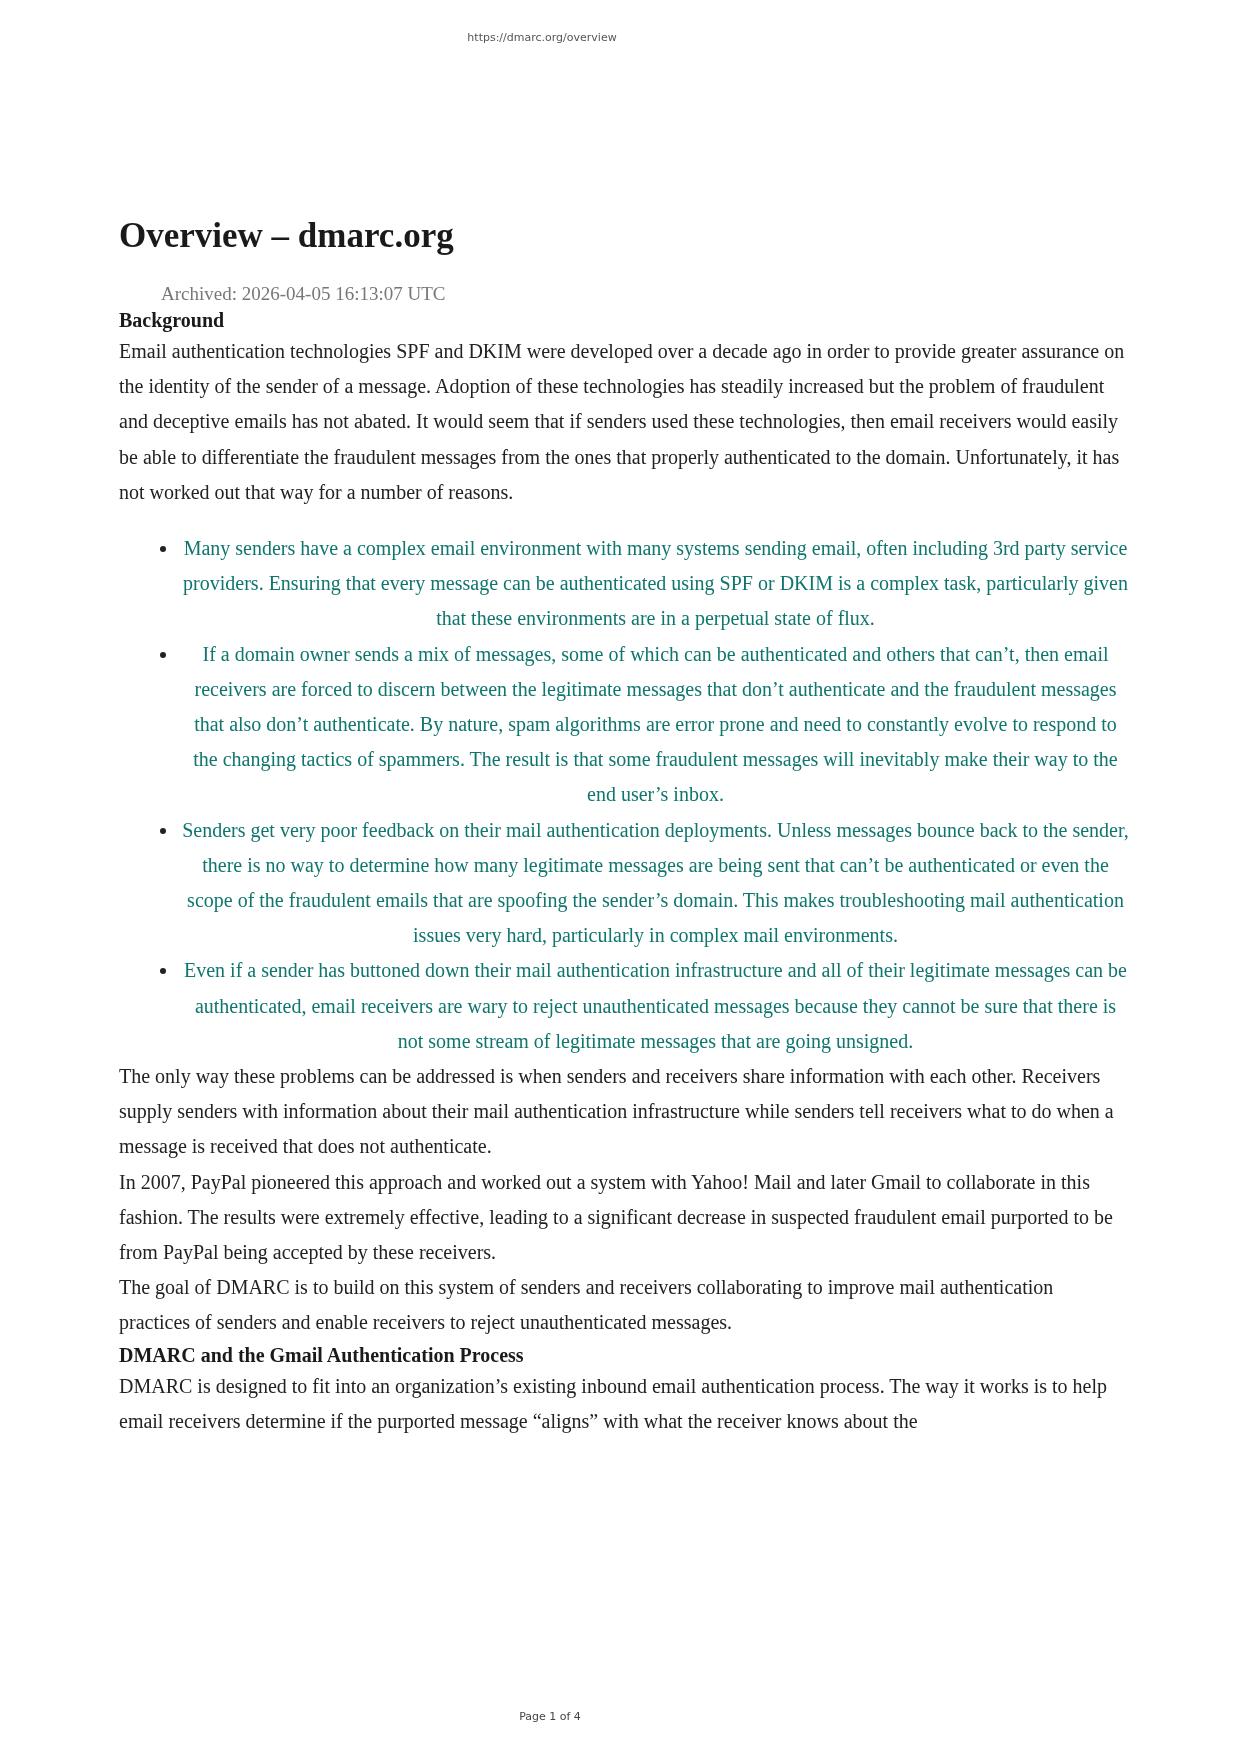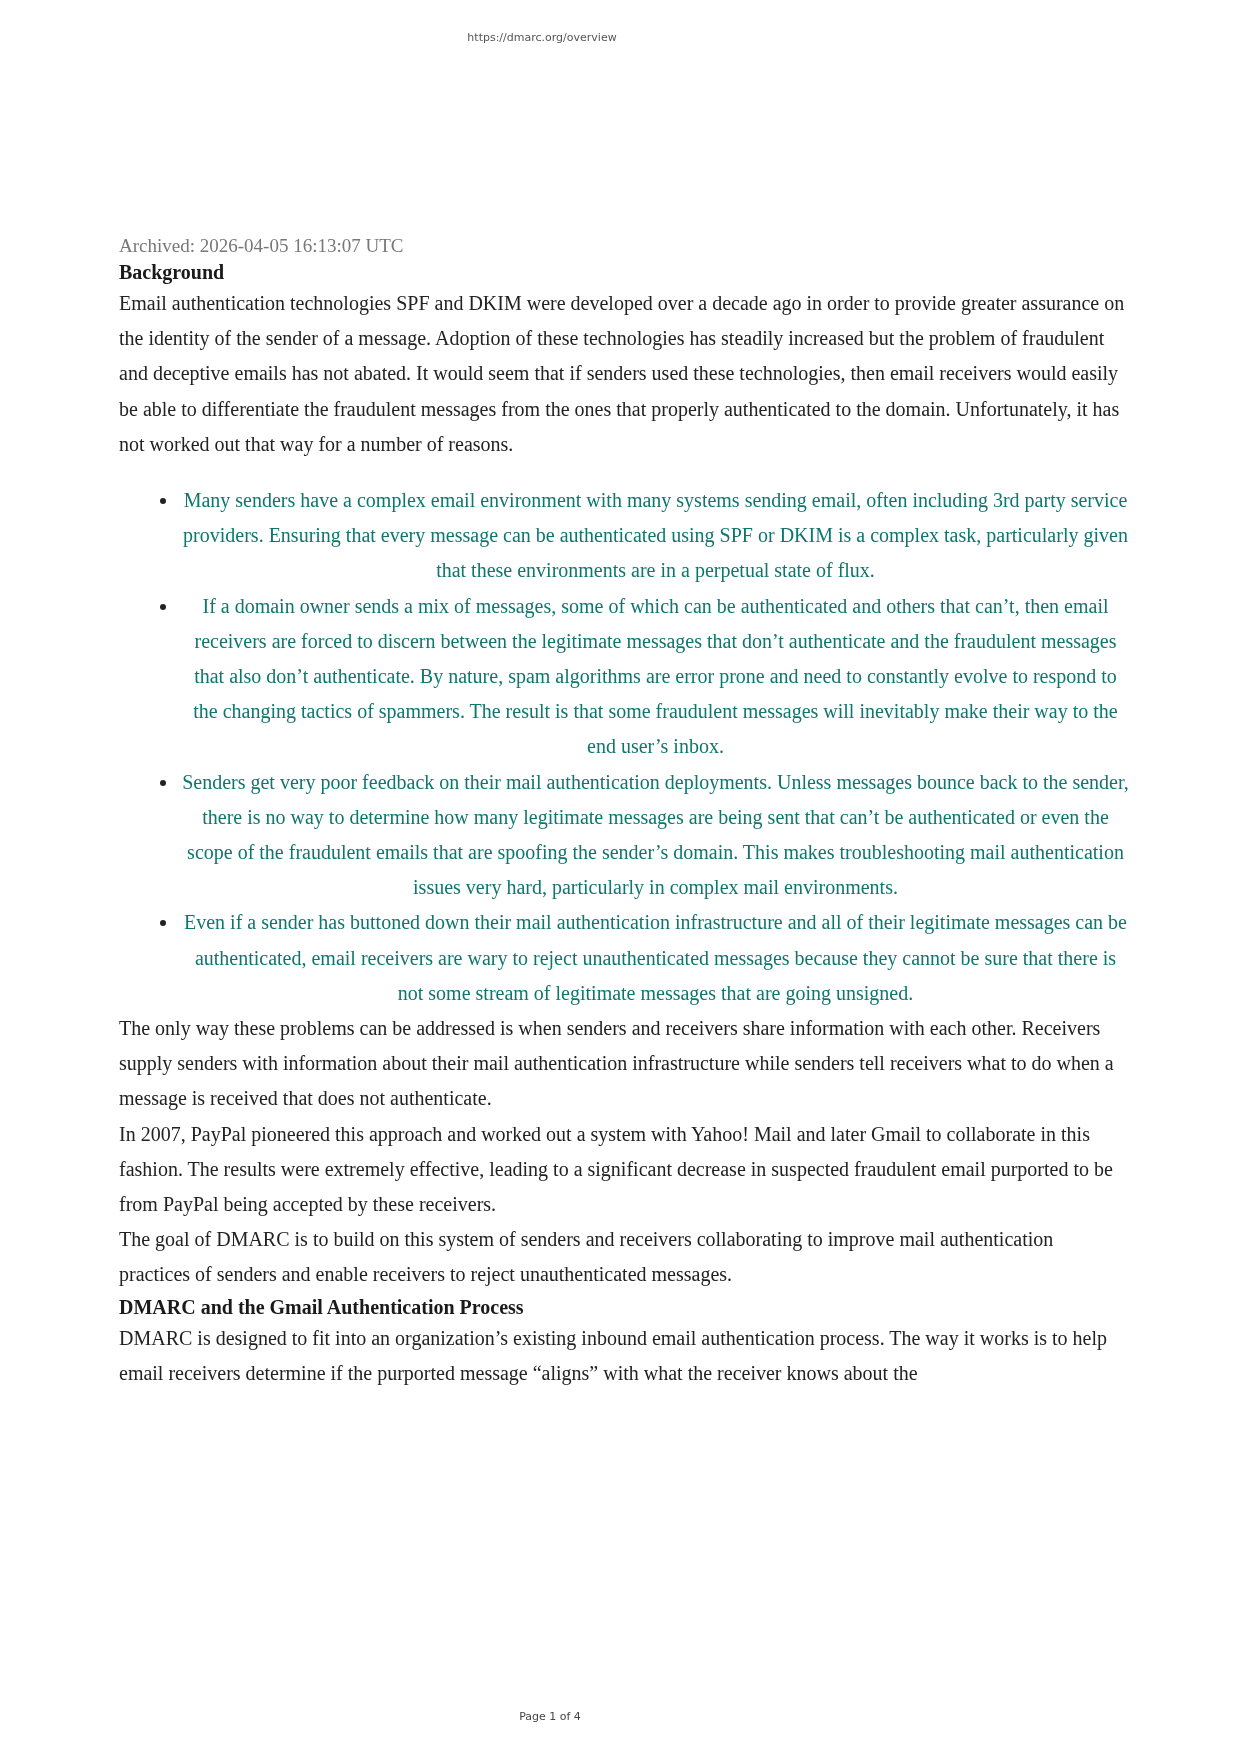--- a/index.html
+++ b/index.html
@@ -37,20 +37,21 @@
       font-weight: bold;
       font-size: 35px;
       line-height: 48px;
       color: #1a1a1a;
     }
     .archived {
       margin-top: 22px;
       font-size: 19px;
       line-height: 24px;
       color: #777777;
+      margin-left: 42px;
     }
     h2.section-heading {
       margin: 0;
       font-size: 20px;
       font-weight: bold;
       line-height: 28px;
       color: #1a1a1a;
     }
     .h-background { margin-top: 34px; }
     .h-dmarc { margin-top: 26px; }
@@ -95,20 +96,21 @@
       font-size: 11px;
       color: #444444;
     }
   </style>
 </head>
 <body>
 
 <div class="page-url">https://dmarc.org/overview</div>
 
 <div class="content">
+  <h1 class="page-title">Overview – dmarc.org</h1>
   <div class="archived">Archived: 2026-04-05 16:13:07 UTC</div>
 
   <h2 class="section-heading h-background">Background</h2>
 
   <p class="para p-first">Email authentication technologies SPF and DKIM were developed over a decade ago in order to provide greater assurance on the identity of the sender of a message. Adoption of these technologies has steadily increased but the problem of fraudulent and deceptive emails has not abated. It would seem that if senders used these technologies, then email receivers would easily be able to differentiate the fraudulent messages from the ones that properly authenticated to the domain. Unfortunately, it has not worked out that way for a number of reasons.</p>
 
   <ul class="bullets">
     <li>
       <span class="bullet-dot"></span>
       <span>Many senders have a complex email environment with many systems sending email, often including 3rd party service providers. Ensuring that every message can be authenticated using SPF or DKIM is a complex task, particularly given that these environments are in a perpetual state of flux.</span>

